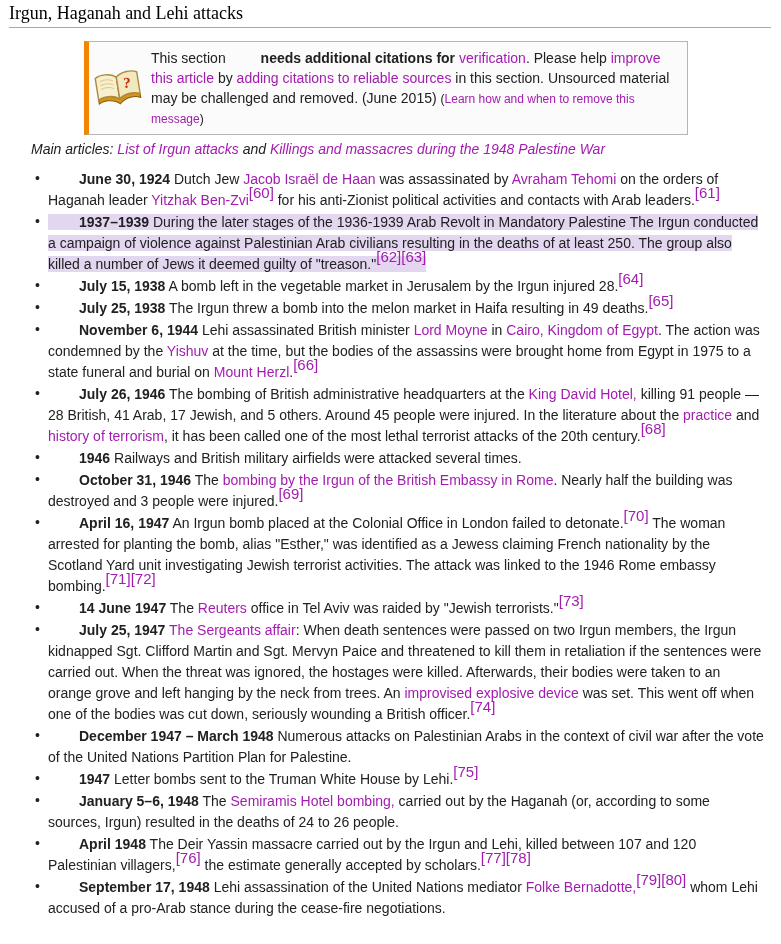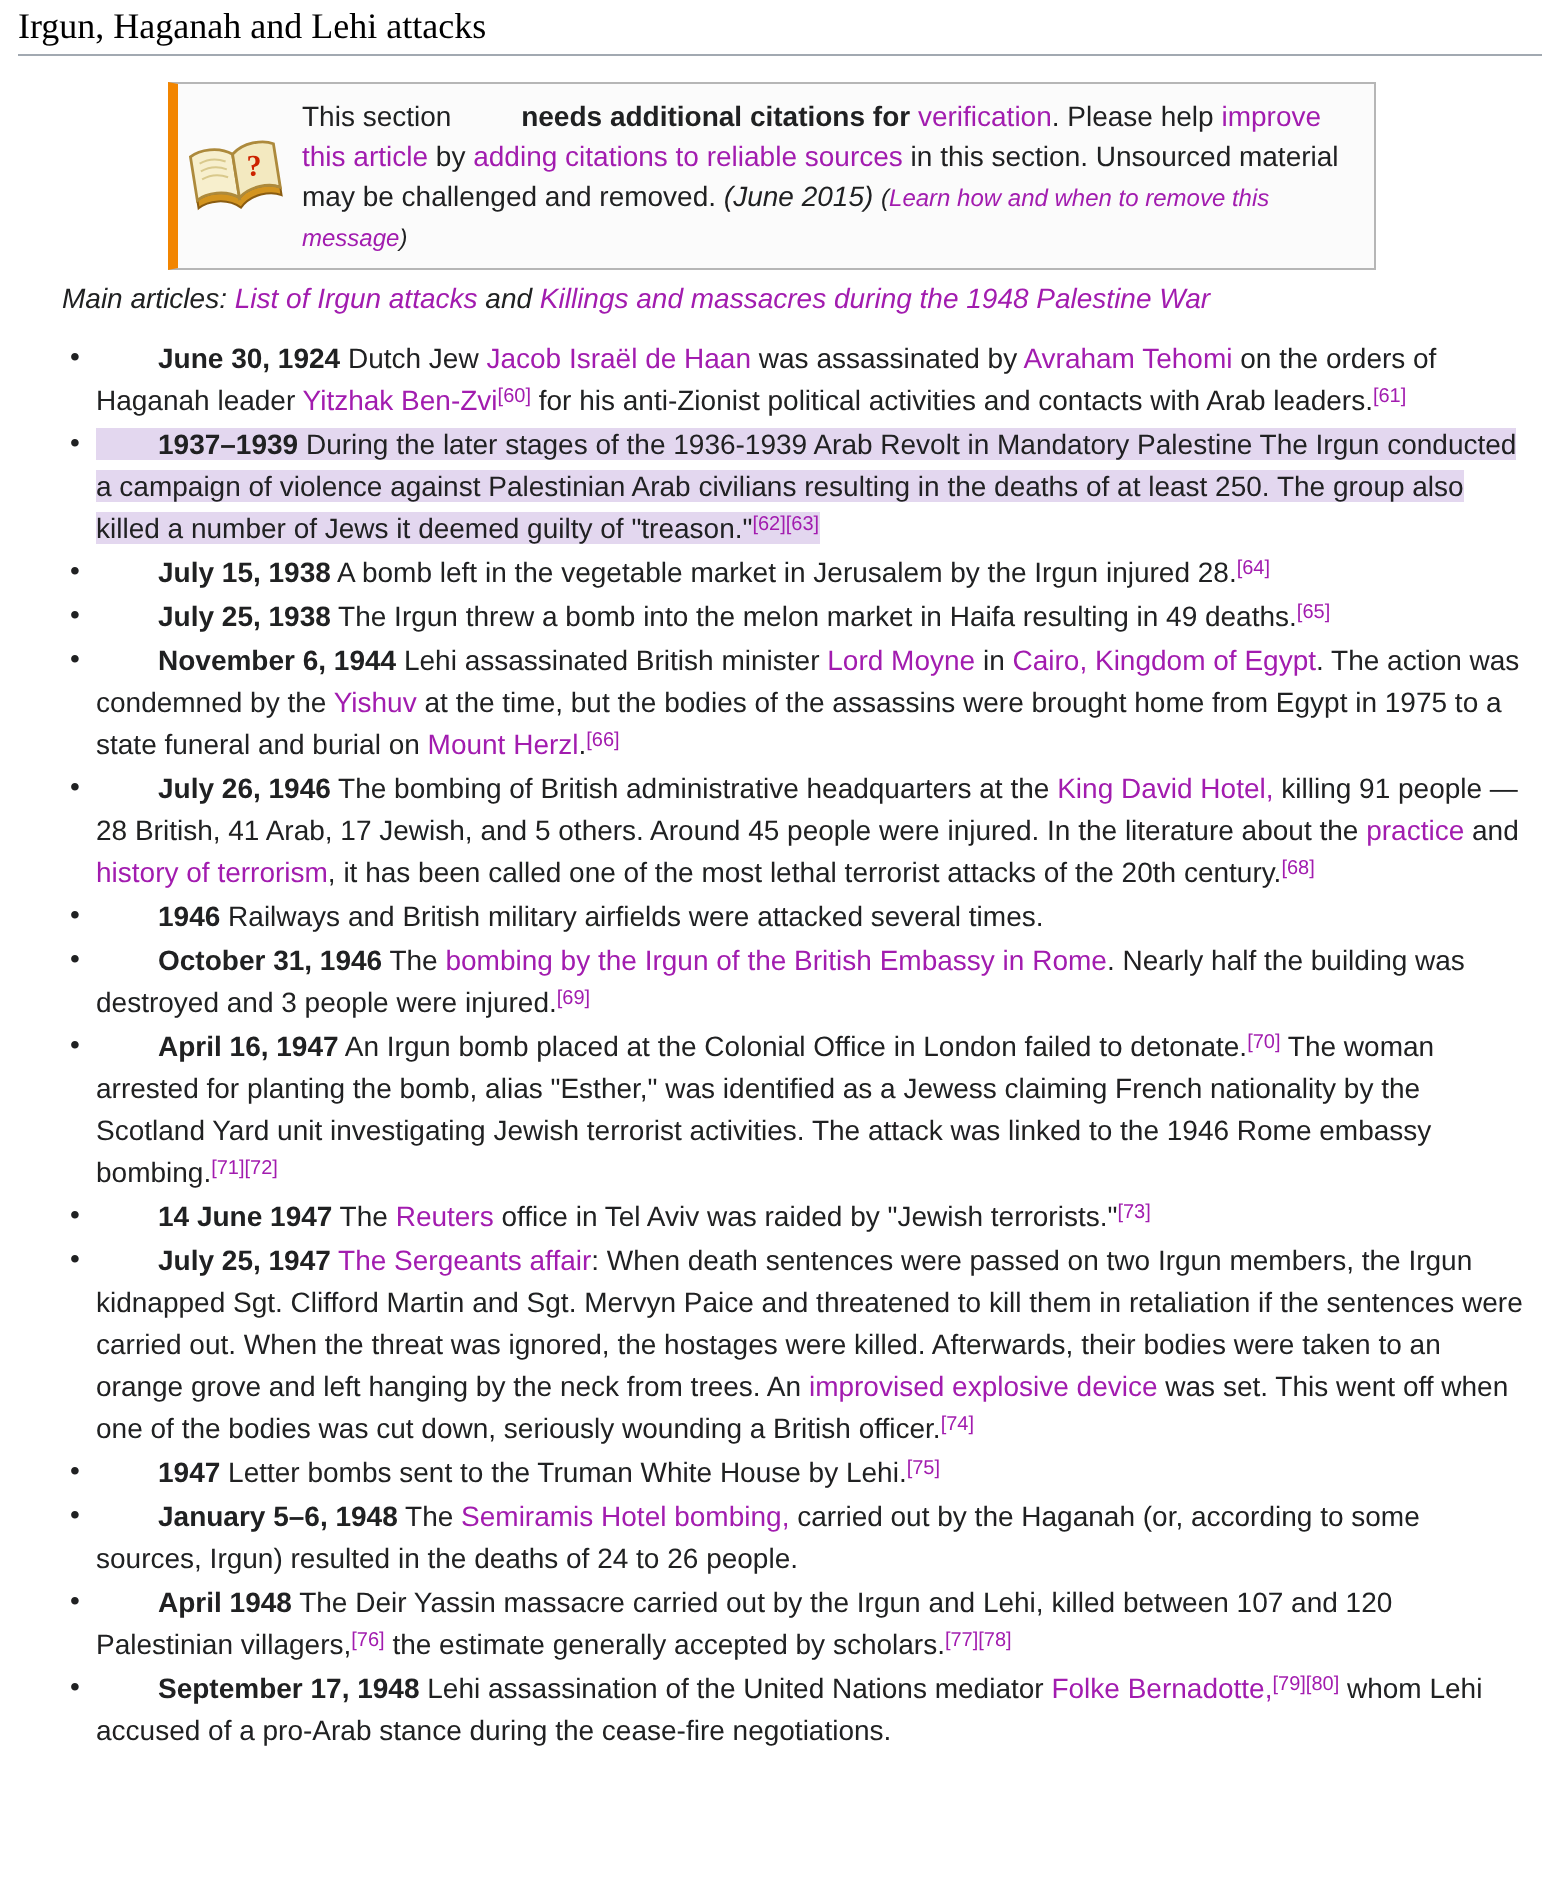--- a/index.html
+++ b/index.html
@@ -29,23 +29,23 @@
   .ambox-text { line-height:1.43; padding:4px 0; }
 
   .hatnote { font-style:italic; margin:4px 0 2px; padding-left:22px; }
 
   ul.events { list-style:none; margin:9px 0 0; padding:0 5px 0 25px; }
   ul.events li { position:relative; padding-left:14px; margin-bottom:1px; }
   ul.events li::before { content:"\2022"; position:absolute; left:1px; top:-1px; color:#202122; }
 
   a { color:#a21caf; text-decoration:none; cursor:pointer; }
   .seg-bold { font-weight:700;margin-left:31px; }
-  .seg-em { font-style:italic; }
+  .seg-em { }
   .seg-small { font-size:12px; }
-  sup.ref { font-size:10px; line-height:0; vertical-align:baseline; position:relative; top:-0.45em; }
+  sup.ref { font-size:15px; line-height:0; vertical-align:baseline; position:relative; top:-0.45em; }
   .hl { background:#e3d7ef; }
 </style>
 </head>
 <body>
 
 <div class="content">
 
   <h2 class="section-heading">Irgun, Haganah and Lehi attacks</h2>
 
   <div class="ambox">
@@ -70,19 +70,20 @@
       <li><span class="hl"><span class="seg-bold">1937–1939</span><span> During the later stages of the 1936-1939 Arab Revolt in Mandatory Palestine The Irgun conducted a campaign of violence against Palestinian Arab civilians resulting in the deaths of at least 250. The group also killed a number of Jews it deemed guilty of "treason."</span><sup class="ref"><a>[62]</a></sup><sup class="ref"><a>[63]</a></sup></span></li>
       <li><span class="seg-bold">July 15, 1938</span><span> A bomb left in the vegetable market in Jerusalem by the Irgun injured 28.</span><sup class="ref"><a>[64]</a></sup></li>
       <li><span class="seg-bold">July 25, 1938</span><span> The Irgun threw a bomb into the melon market in Haifa resulting in 49 deaths.</span><sup class="ref"><a>[65]</a></sup></li>
       <li><span class="seg-bold">November 6, 1944</span><span> Lehi assassinated British minister </span><a>Lord Moyne</a><span> in </span><a>Cairo, Kingdom of Egypt</a><span>. The action was condemned by the </span><a>Yishuv</a><span> at the time, but the bodies of the assassins were brought home from Egypt in 1975 to a state funeral and burial on </span><a>Mount Herzl</a><span>.</span><sup class="ref"><a>[66]</a></sup></li>
       <li><span class="seg-bold">July 26, 1946</span><span> The bombing of British administrative headquarters at the </span><a>King David Hotel,</a><span> killing 91 people — 28 British, 41 Arab, 17 Jewish, and 5 others. Around 45 people were injured. In the literature about the </span><a>practice</a><span> and </span><a>history of terrorism</a><span>, it has been called one of the most lethal terrorist attacks of the 20th century.</span><sup class="ref"><a>[68]</a></sup></li>
       <li><span class="seg-bold">1946</span><span> Railways and British military airfields were attacked several times.</span></li>
       <li><span class="seg-bold">October 31, 1946</span><span> The </span><a>bombing by the Irgun of the British Embassy in Rome</a><span>. Nearly half the building was destroyed and 3 people were injured.</span><sup class="ref"><a>[69]</a></sup></li>
       <li><span class="seg-bold">April 16, 1947</span><span> An Irgun bomb placed at the Colonial Office in London failed to detonate.</span><sup class="ref"><a>[70]</a></sup><span> The woman arrested for planting the bomb, alias "Esther," was identified as a Jewess claiming French nationality by the Scotland Yard unit investigating Jewish terrorist activities. The attack was linked to the 1946 Rome embassy bombing.</span><sup class="ref"><a>[71]</a></sup><sup class="ref"><a>[72]</a></sup></li>
       <li><span class="seg-bold">14 June 1947</span><span> The </span><a>Reuters</a><span> office in Tel Aviv was raided by "Jewish terrorists."</span><sup class="ref"><a>[73]</a></sup></li>
       <li><span class="seg-bold">July 25, 1947</span><span> </span><a>The Sergeants affair</a><span>: When death sentences were passed on two Irgun members, the Irgun kidnapped Sgt. Clifford Martin and Sgt. Mervyn Paice and threatened to kill them in retaliation if the sentences were carried out. When the threat was ignored, the hostages were killed. Afterwards, their bodies were taken to an orange grove and left hanging by the neck from trees. An </span><a>improvised explosive device</a><span> was set. This went off when one of the bodies was cut down, seriously wounding a British officer.</span><sup class="ref"><a>[74]</a></sup></li>
+      <li><span class="seg-bold">December 1947 – March 1948</span><span> Numerous attacks on Palestinian Arabs in the context of civil war after the vote of the United Nations Partition Plan for Palestine.</span></li>
       <li><span class="seg-bold">1947</span><span> Letter bombs sent to the Truman White House by Lehi.</span><sup class="ref"><a>[75]</a></sup></li>
       <li><span class="seg-bold">January 5–6, 1948</span><span> The </span><a>Semiramis Hotel bombing,</a><span> carried out by the Haganah (or, according to some sources, Irgun) resulted in the deaths of 24 to 26 people.</span></li>
       <li><span class="seg-bold">April 1948</span><span> The Deir Yassin massacre carried out by the Irgun and Lehi, killed between 107 and 120 Palestinian villagers,</span><sup class="ref"><a>[76]</a></sup><span> the estimate generally accepted by scholars.</span><sup class="ref"><a>[77]</a></sup><sup class="ref"><a>[78]</a></sup></li>
       <li><span class="seg-bold">September 17, 1948</span><span> Lehi assassination of the United Nations mediator </span><a>Folke Bernadotte,</a><sup class="ref"><a>[79]</a></sup><sup class="ref"><a>[80]</a></sup><span> whom Lehi accused of a pro-Arab stance during the cease-fire negotiations.</span></li>
     </ul>
 
 </div>
 
 </body></html>

